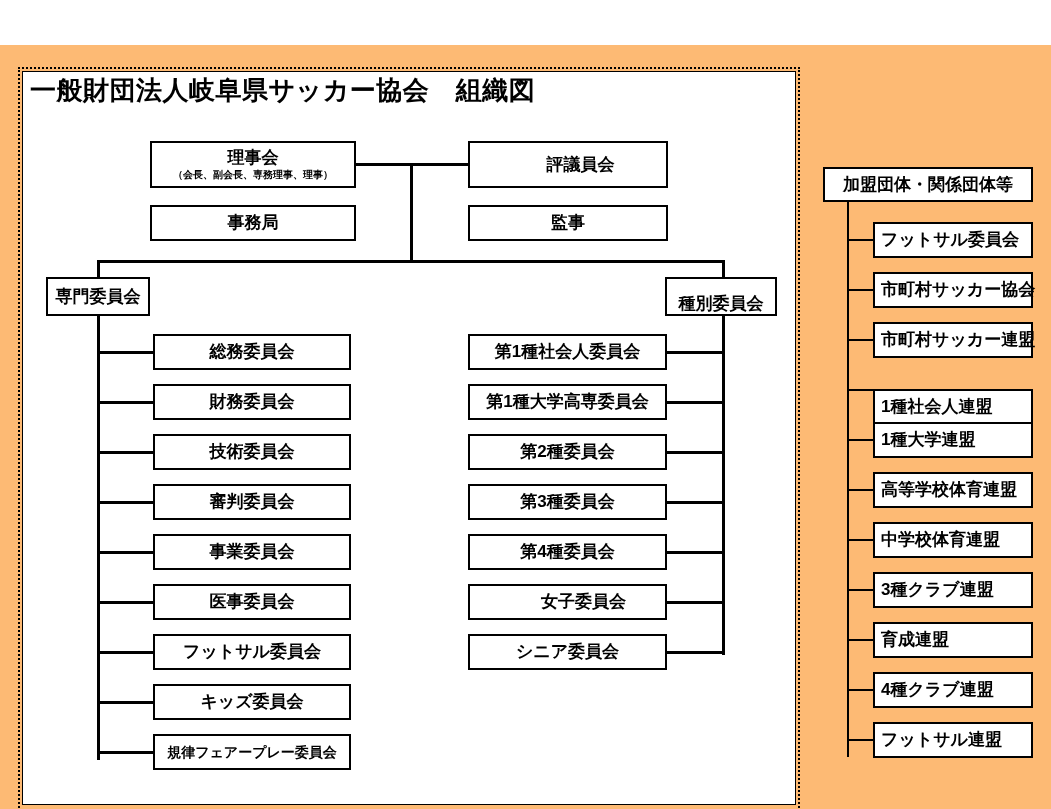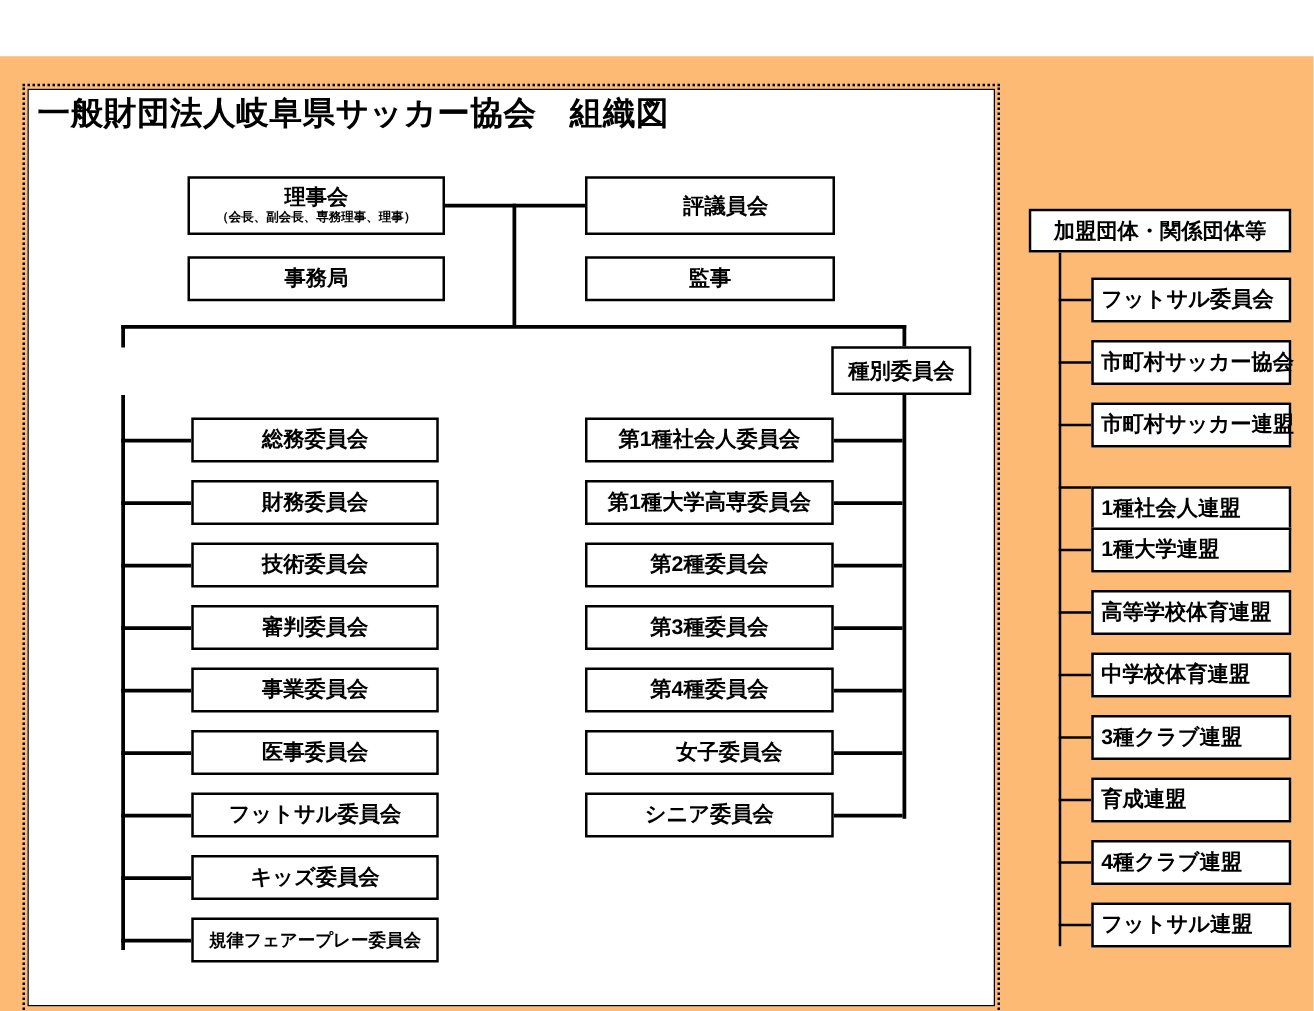--- a/index.html
+++ b/index.html
@@ -121,22 +121,25 @@
 
   <div class="line h" style="left:356px; top:118px; width:112px;"></div>
 
   <div class="line v" style="left:410px; top:118px; height:99px;"></div>
 
   <div class="line h" style="left:97px; top:215px; width:628px;"></div>
 
   <div class="line v" style="left:97px; top:215px; height:18px;"></div>
   <div class="line v" style="left:722px; top:215px; height:18px;"></div>
 
-
-  <div class="box" style="left:665px; top:232px; width:112px; height:39px;">
+  <div class="box" style="left:46px; top:232px; width:104px; height:39px;">
+    <span class="main-label">専門委員会</span>
+  </div>
+
+  <div class="box" style="left:665px; top:232px; width:112px; height:39px;justify-content:flex-end;">
     <span class="main-label">種別委員会</span>
   </div>
 
   <div class="box" style="left:823px; top:122px; width:210px; height:35px;">
     <span class="main-label">加盟団体・関係団体等</span>
   </div>
 
   <div class="line v" style="left:97px; top:271px; height:444px;"></div>
 
   <div class="line v" style="left:722px; top:271px; height:339px;"></div>

